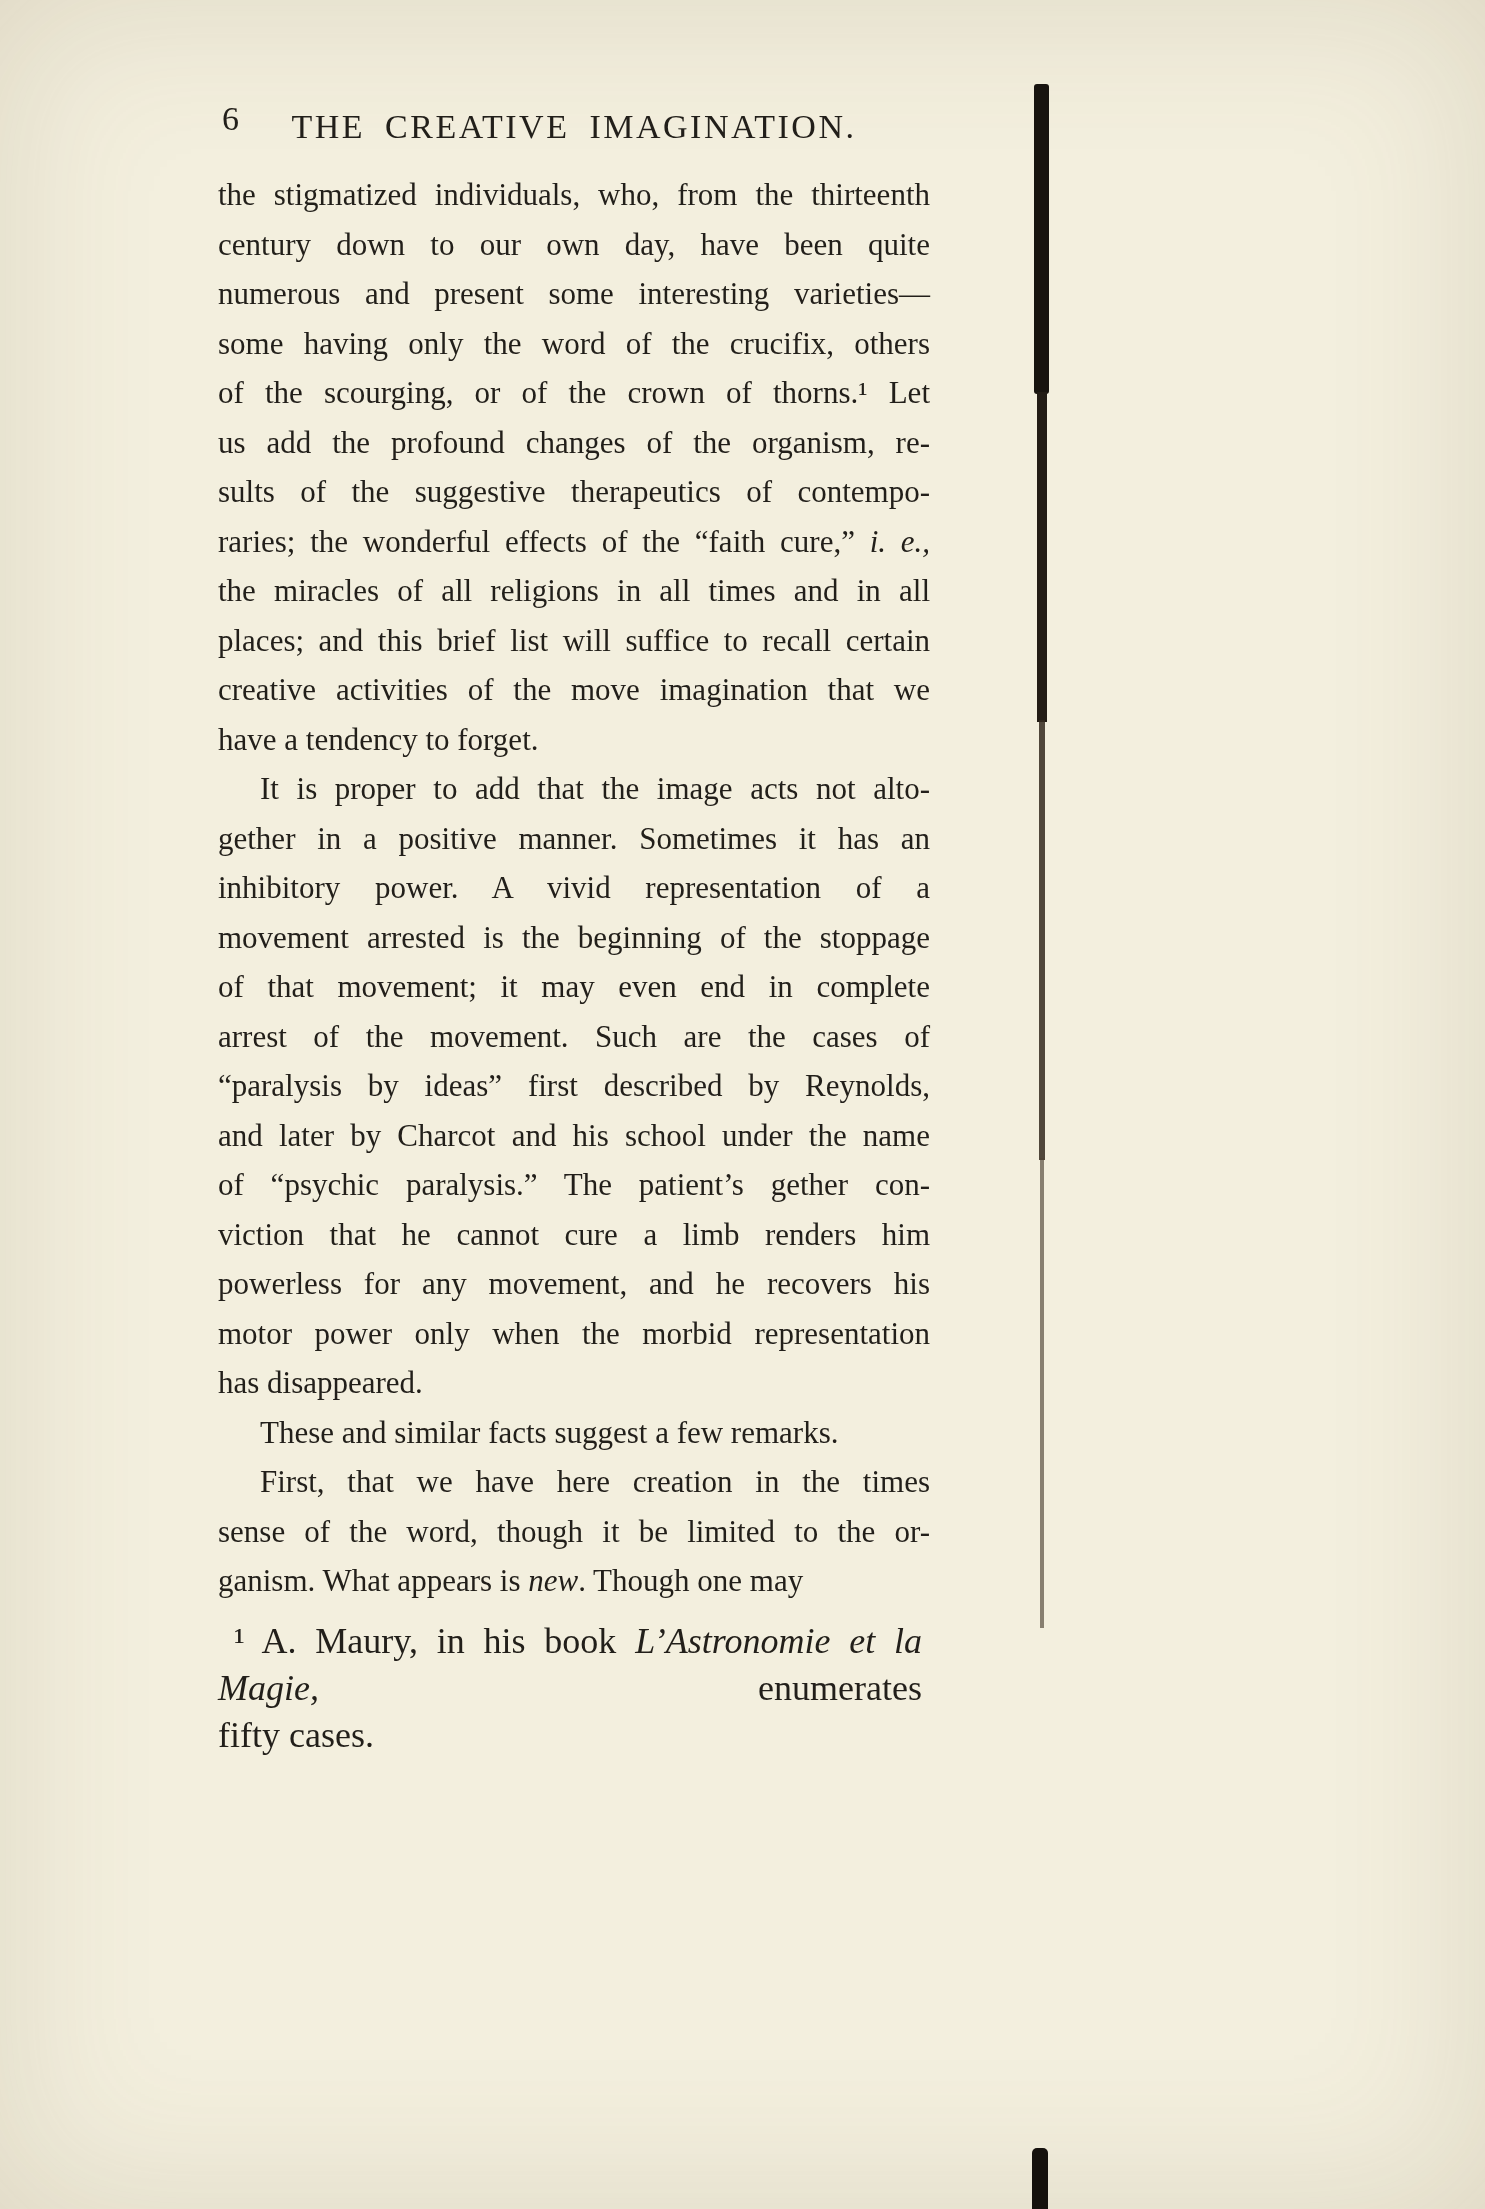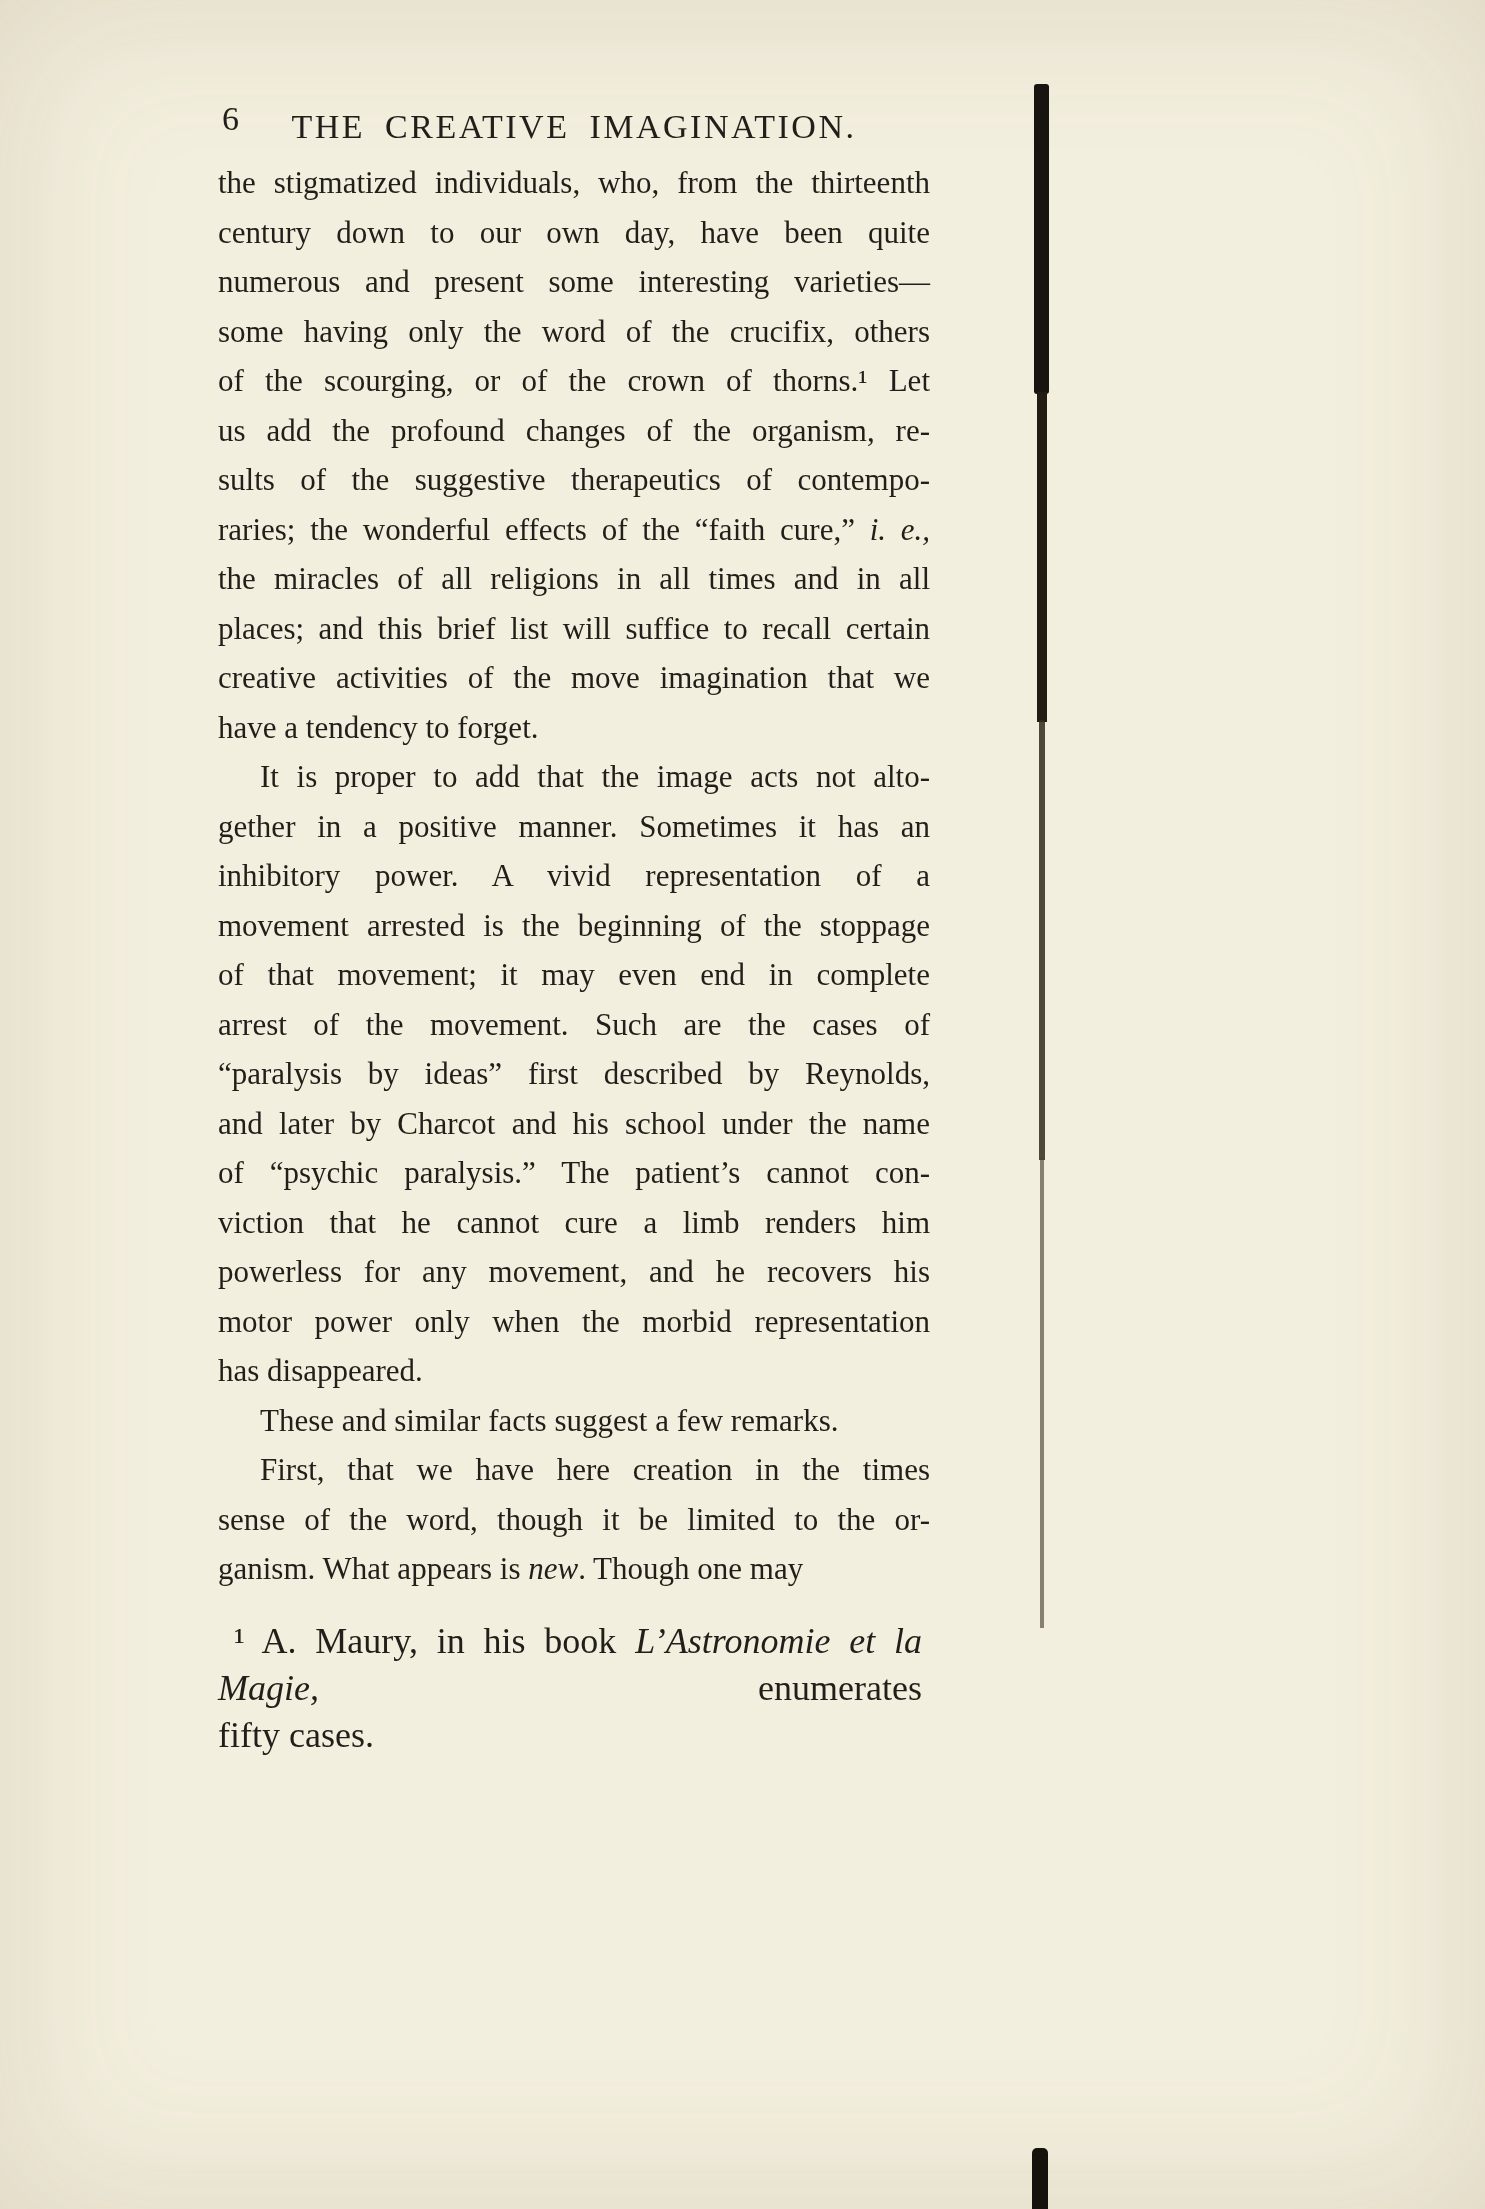--- a/index.html
+++ b/index.html
@@ -21,21 +21,21 @@
     font-size:34px;
   }
   .running-title {
     position:absolute; left:218px; top:108px; width:712px;
     text-align:center;
     font-size:34px;
     letter-spacing:2.5px;
     word-spacing:9px;
   }
   .text-block {
-    position:absolute; left:218px; top:158px; width:712px;
+    position:absolute; left:218px; top:170px; width:712px;
     font-size:31px;
     line-height:49.5px;
   }
   .line { text-align:justify; text-align-last:justify; }
   .line.last { text-align-last:left; }
   .line.first-indent { text-indent:42px;font-family:Liberation Serif, serif; }
   .footnote {
     position:absolute; left:218px; top:1618px; width:704px;
     font-size:36px;
     line-height:47px;
@@ -76,21 +76,21 @@
     </div>
     <div class="paragraph">
       <div class="line first-indent">It is proper to add that the image acts not alto-</div>
       <div class="line">gether in a positive manner.  Sometimes it has an</div>
       <div class="line">inhibitory power.  A vivid representation of a</div>
       <div class="line">movement arrested is the beginning of the stoppage</div>
       <div class="line">of that movement; it may even end in complete</div>
       <div class="line">arrest of the movement.  Such are the cases of</div>
       <div class="line">“paralysis by ideas” first described by Reynolds,</div>
       <div class="line">and later by Charcot and his school under the name</div>
-      <div class="line">of “psychic paralysis.”  The patient’s cannot con-</div>
+      <div class="line">of “psychic paralysis.”  The patient’s gether con-</div>
       <div class="line">viction that he cannot cure a limb renders him</div>
       <div class="line">powerless for any movement, and he recovers his</div>
       <div class="line">motor power only when the morbid representation</div>
       <div class="line last">has disappeared.</div>
     </div>
     <div class="paragraph">
       <div class="line last first-indent">These and similar facts suggest a few remarks.</div>
     </div>
     <div class="paragraph">
       <div class="line first-indent">First, that we have here creation in the times</div>

